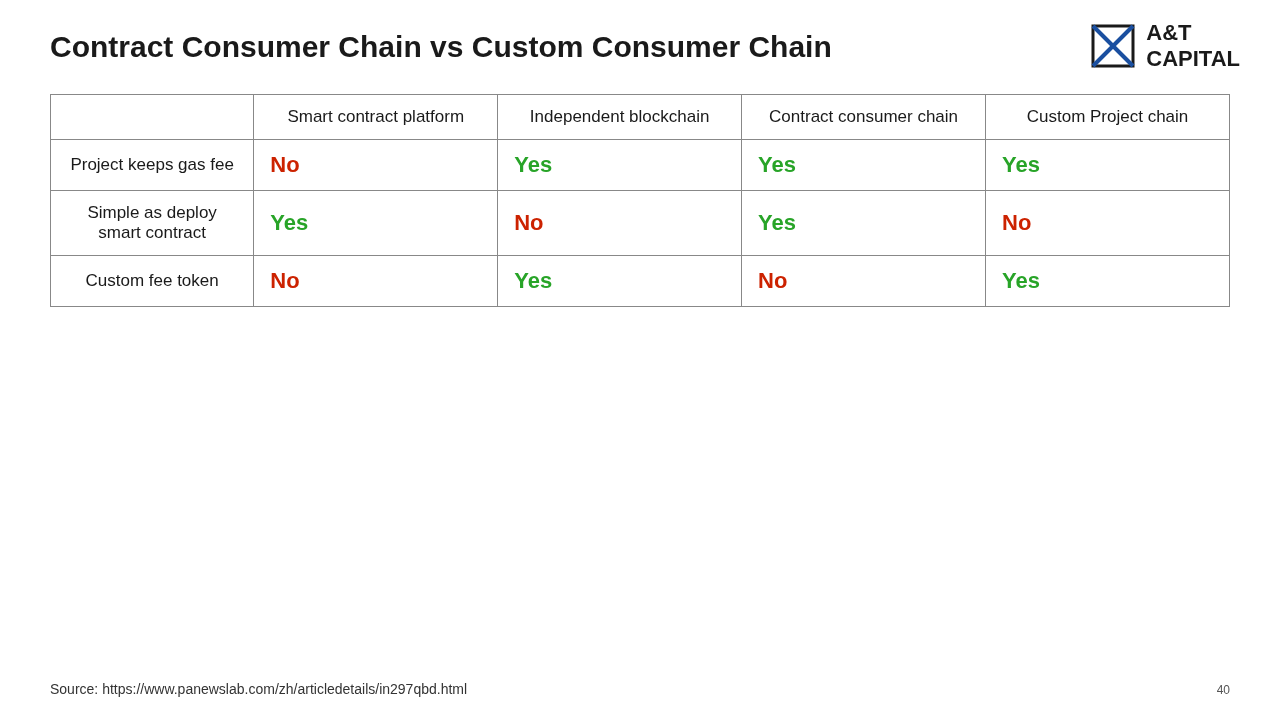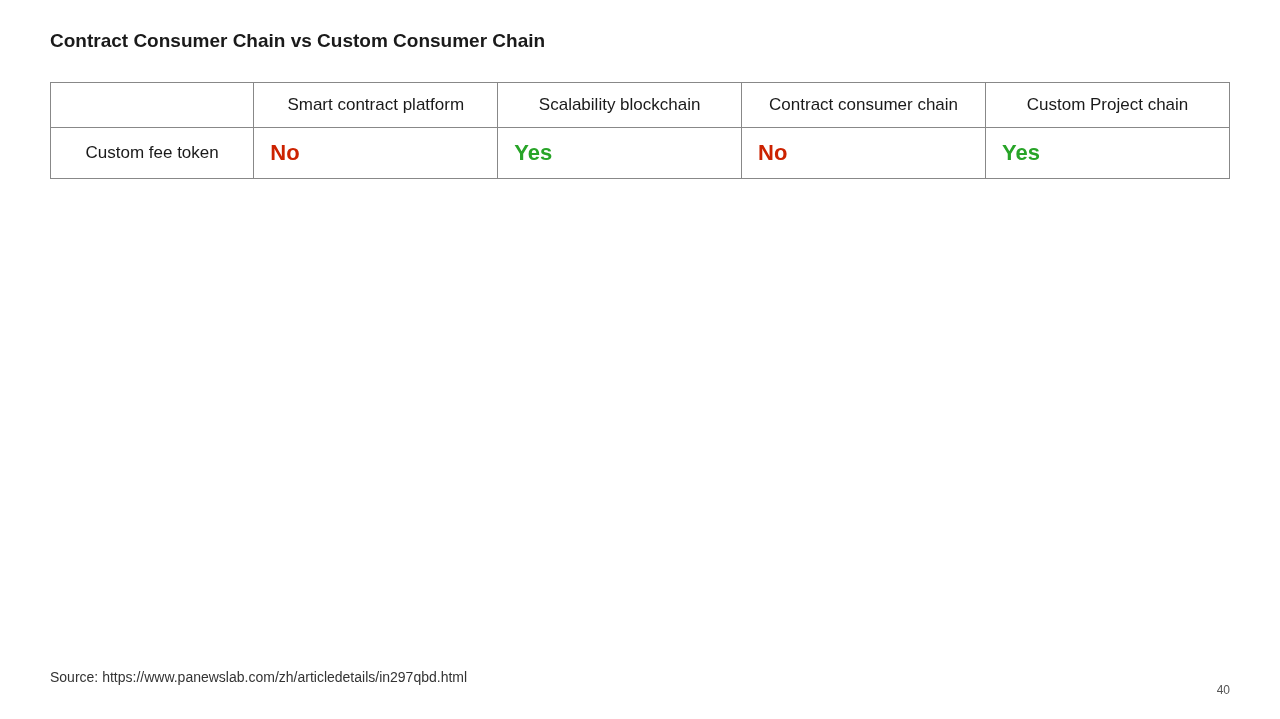--- a/index.html
+++ b/index.html
@@ -13,21 +13,21 @@
     }
 
     .page-container {
       width: 1280px;
       height: 719px;
       padding: 30px 50px;
       position: relative;
     }
 
     .page-title {
-      font-size: 19px;
+      font-size: 30px;
       font-weight: bold;
       color: #1a1a1a;
       margin-bottom: 30px;
     }
 
     .logo-container {
       position: absolute;
       top: 20px;
       right: 40px;
       display: flex;
@@ -96,53 +96,78 @@
     .first-col {
       width: 200px;
     }
 
     .data-col {
       width: 240px;
     }
 
     .source-text {
       position: absolute;
-      bottom: 34px;
+      bottom: 22px;
       left: 50px;
       font-size: 14px;
       color: #333;
     }
 
     .page-number {
       position: absolute;
       bottom: 22px;
       right: 50px;
       font-size: 12px;
       color: #555;
     }
   </style>
 </head>
 <body>
 
 <div class="page-container">
 
   <div class="page-title">Contract Consumer Chain vs Custom Consumer Chain</div>
 
+  <div class="logo-container">
+    <svg class="logo-icon" viewBox="0 0 50 50" xmlns="http://www.w3.org/2000/svg">
+      <polygon points="5,5 45,5 45,45 5,45" fill="none" stroke="#1a1a1a" stroke-width="3"></polygon>
+      <line x1="5" y1="5" x2="45" y2="45" stroke="#1a4fa0" stroke-width="4"></line>
+      <line x1="45" y1="5" x2="5" y2="45" stroke="#1a4fa0" stroke-width="4"></line>
+    </svg>
+    <div class="logo-text">
+      <div>A&amp;T</div>
+      <div>CAPITAL</div>
+    </div>
+  </div>
 
   <table class="comparison-table">
     <thead>
       <tr>
         <th class="first-col"></th>
         <th class="data-col col-header">Smart contract platform</th>
-        <th class="data-col col-header">Scalability blockchain</th>
+        <th class="data-col col-header">Independent blockchain</th>
         <th class="data-col col-header">Contract consumer chain</th>
         <th class="data-col col-header">Custom Project chain</th>
       </tr>
     </thead>
     <tbody id="table-body">
+    <tr>
+          <td class="row-label">Project keeps gas fee</td>
+          <td><span class="no-value">No</span></td>
+          <td><span class="yes-value">Yes</span></td>
+          <td><span class="yes-value">Yes</span></td>
+          <td><span class="yes-value">Yes</span></td>
+        </tr>
+        <tr>
+          <td class="row-label">Simple as deploy smart contract</td>
+          <td><span class="yes-value">Yes</span></td>
+          <td><span class="no-value">No</span></td>
+          <td><span class="yes-value">Yes</span></td>
+          <td><span class="no-value">No</span></td>
+        </tr>
         <tr>
           <td class="row-label">Custom fee token</td>
           <td><span class="no-value">No</span></td>
           <td><span class="yes-value">Yes</span></td>
           <td><span class="no-value">No</span></td>
           <td><span class="yes-value">Yes</span></td>
         </tr>
       </tbody>
   </table>
 

